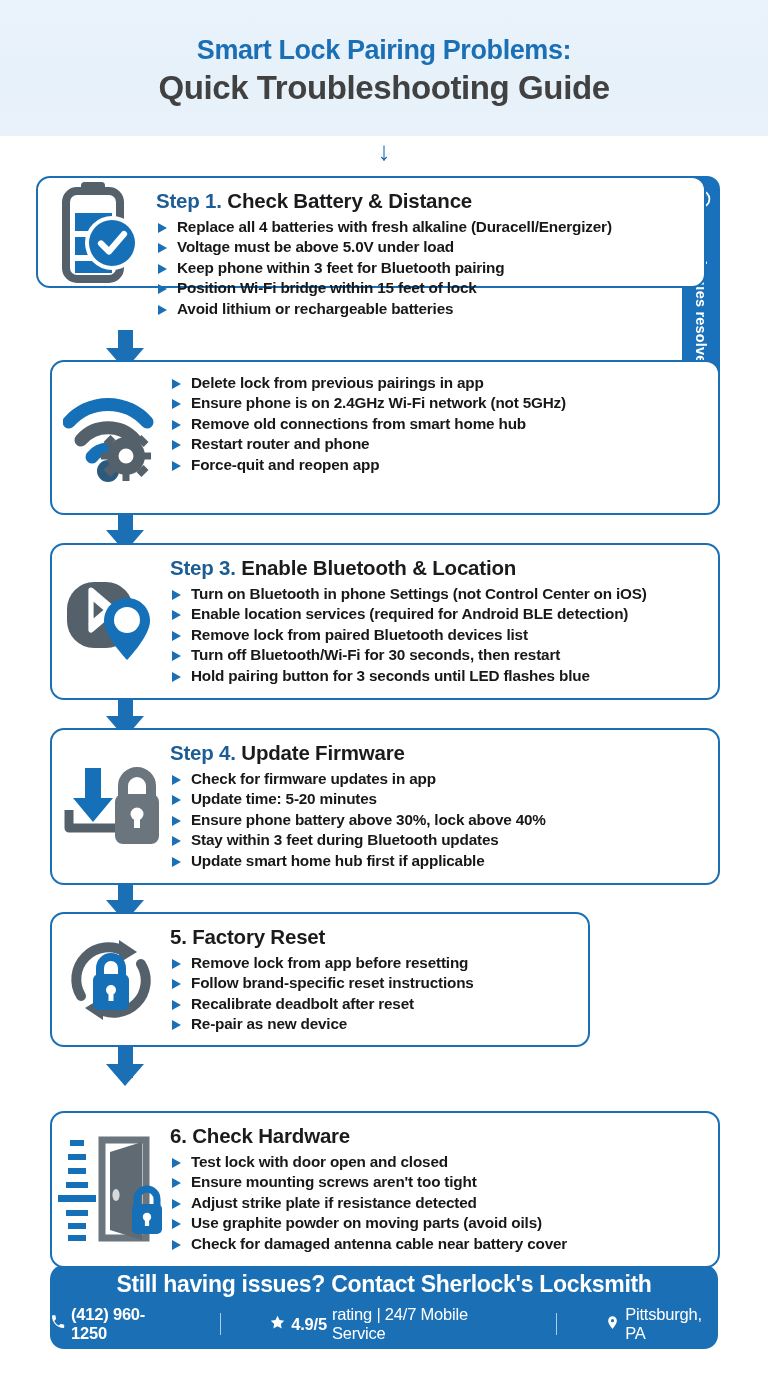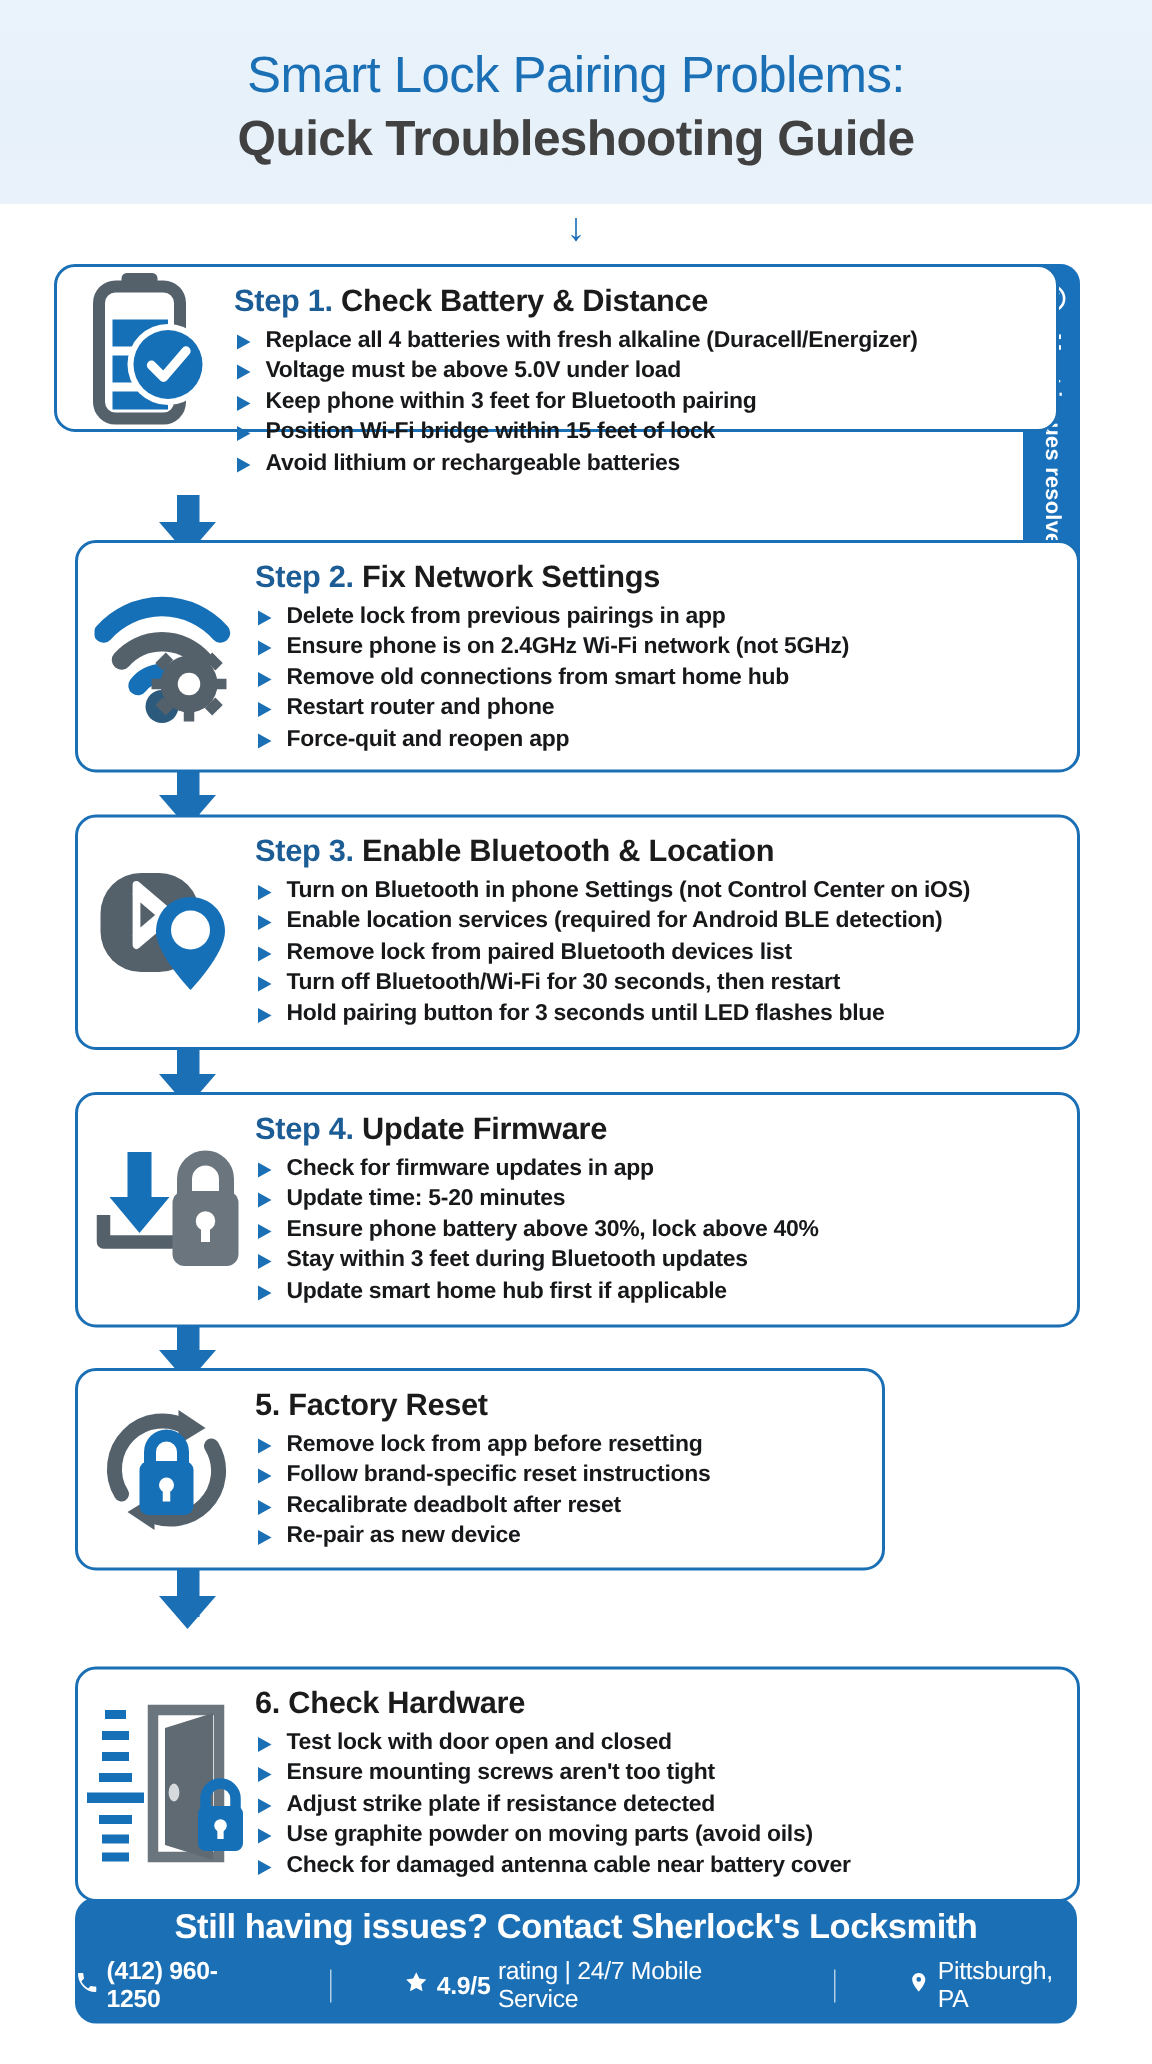--- a/index.html
+++ b/index.html
@@ -18,21 +18,21 @@
   
   .header {
     position: absolute; left: 0; top: 0;
     width: 768px; height: 136px;
     background: linear-gradient(180deg, #eaf3fb 0%, #e7f1fa 55%, #e9f2fb 100%);
     display: flex; flex-direction: column;
     align-items: center; justify-content: center;
     padding-top: 6px;
   }
   .title-line1 {
-    font-size: 34px; font-weight: normal; letter-spacing: -0.4px;
+    font-size: 27px; font-weight: bold; letter-spacing: -0.4px;
     color: #1a6fb5; line-height: 1.15;
   }
   .title-line2 {
     font-size: 33px; font-weight: bold; letter-spacing: -0.4px;
     color: #414141; line-height: 1.2; margin-top: 2px;
   }
 
   
   .top-arrow {
     position: absolute; left: 0; top: 138px; width: 768px;
@@ -214,24 +214,20 @@
             <rect x="-20" y="-20" width="7" height="10" transform="rotate(45 -16.5 -15)"></rect>
             <rect x="13" y="10" width="7" height="10" transform="rotate(45 16.5 15)"></rect>
             <rect x="13" y="-20" width="7" height="10" transform="rotate(-45 16.5 -15)"></rect>
             <rect x="-20" y="10" width="7" height="10" transform="rotate(-45 -16.5 15)"></rect>
           </g>
           <circle cx="0" cy="0" r="7.5" fill="#ffffff"></circle>
         </g>
       </svg>
     </div>
     <div class="card-body">
-      <div class="card-title">
-        <span class="stepno">Step 2.</span>
-        <span>Fix Network Settings</span>
-      </div>
       <ul class="bullets">
         <li>Delete lock from previous pairings in app</li>
         <li>Ensure phone is on 2.4GHz Wi-Fi network (not 5GHz)</li>
         <li>Remove old connections from smart home hub</li>
         <li>Restart router and phone</li>
         <li>Force-quit and reopen app</li>
       </ul>
     </div>
   </div>
 

